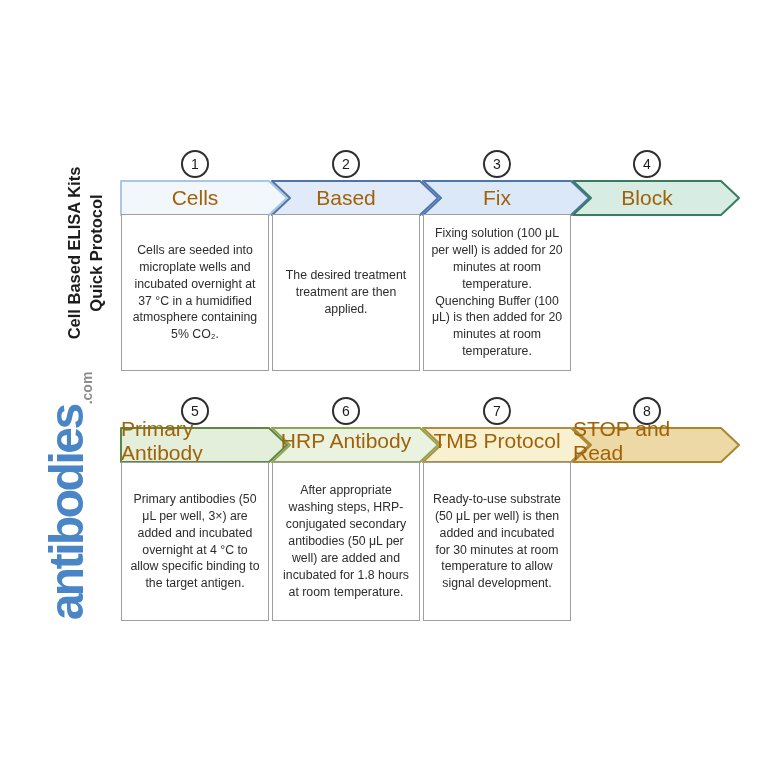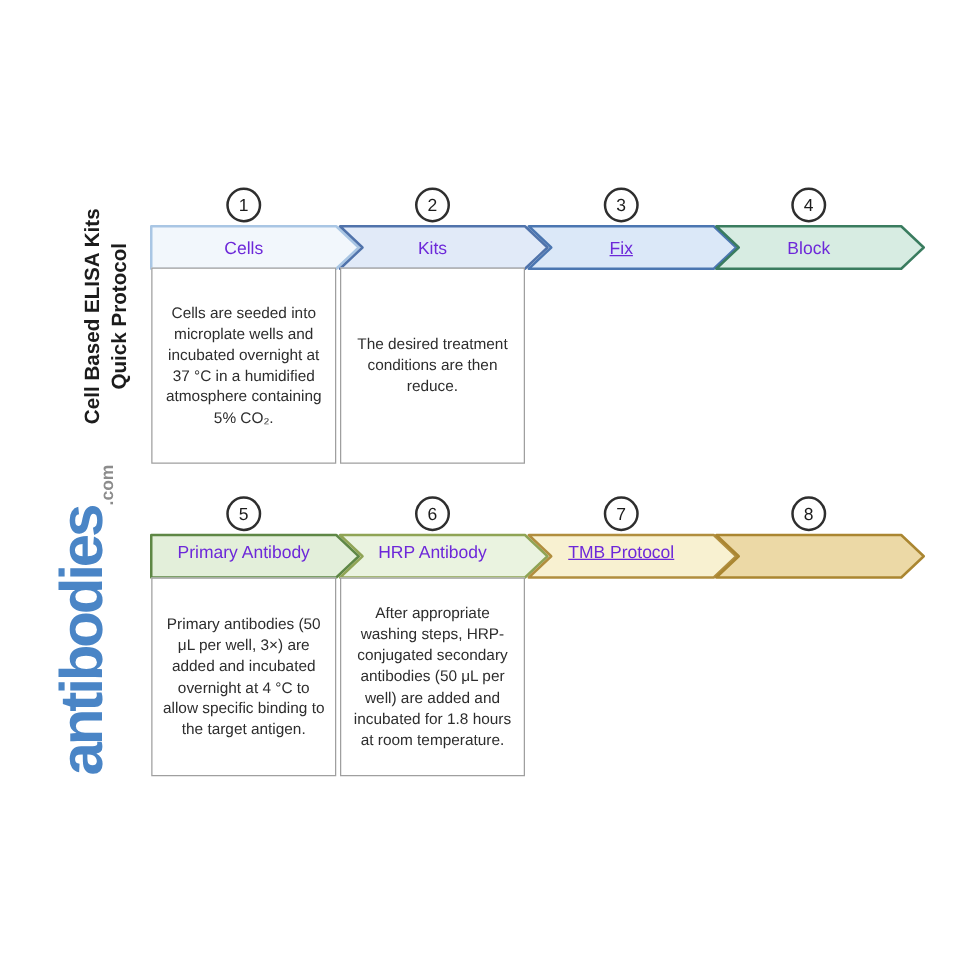--- a/index.html
+++ b/index.html
@@ -27,37 +27,37 @@
   #row2-svg{top:426px;}
   .step-circle{
     position:absolute;width:28px;height:28px;border-radius:50%;
     border:2px solid #2e2e2e;background:#fff;box-sizing:border-box;
     display:flex;align-items:center;justify-content:center;
     font-size:14px;color:#1c1c1c;
   }
   .banner-label{
     position:absolute;width:148px;height:33px;
     display:flex;align-items:center;justify-content:center;
-    font-size:14px;color:#6d28d9;
+    font-size:21px;color:#a16207;
   }
   .desc-box{
     position:absolute;width:148px;box-sizing:border-box;
     background:#fff;border:1px solid #9f9f9f;
     display:flex;align-items:center;justify-content:center;
     text-align:center;padding:4px 7px;
     font-size:12.3px;line-height:1.38;color:#2d2d2d;
   }
   .row1-box{top:214px;height:157px;}
   .row2-box{top:462px;height:159px;}
   .row1-label{top:181px;}
   .row2-label{top:424px;}
   .row1-circle{top:150px;}
   .row2-circle{top:397px;}
   .c1{left:181px;}  .c2{left:332px;}  .c3{left:483px;}  .c4{left:633px;}
-  .l1{left:121px;}  .l2{left:272px;}  .l3{left:423px;text-decoration:underline;}  .l4{left:573px;}
+  .l1{left:121px;}  .l2{left:272px;}  .l3{left:423px;}  .l4{left:573px;}
 </style>
 </head>
 <body>
 
 <div id="canvas">
 
   <div class="v-title">
     <div>Cell Based ELISA Kits</div>
     <div>Quick Protocol</div>
   </div>
@@ -79,29 +79,32 @@
       <span>4</span>
     </div>
 
   <svg id="row1-svg" class="flow-svg" viewBox="0 0 764 38">
     <polygon points="121,2 269,2 287,19 269,36 121,36" stroke-width="2" stroke-linejoin="round" fill="#f2f7fc" stroke="#a9c6e4"></polygon>
     <polygon points="272,2 420,2 438,19 420,36 272,36 290,19" stroke-width="2" stroke-linejoin="round" fill="#e1eaf8" stroke="#5073ab"></polygon>
     <polygon points="423,2 571,2 589,19 571,36 423,36 441,19" stroke-width="2" stroke-linejoin="round" fill="#dbe8f8" stroke="#4b76b1"></polygon>
     <polygon points="573,2 721,2 739,19 721,36 573,36 591,19" stroke-width="2" stroke-linejoin="round" fill="#d7ece2" stroke="#3a7c5f"></polygon>
   </svg>
   <div class="banner-label row1-label l1">Cells</div>
-  <div class="banner-label row1-label l2">Kits</div>
+  <div class="banner-label row1-label l2">Based</div>
   <div class="banner-label row1-label l3">Fix</div>
   <div class="banner-label row1-label l4">Block</div>
 
   <div class="desc-box row1-box l1">
       <span>Cells are seeded into microplate wells and incubated overnight at 37 °C in a humidified atmosphere containing 5% CO₂.</span>
     </div>
   <div class="desc-box row1-box l2">
-      <span>The desired treatment conditions are then reduce.</span>
+      <span>The desired treatment treatment are then applied.</span>
+    </div>
+  <div class="desc-box row1-box l3">
+      <span>Fixing solution (100 μL per well) is added for 20 minutes at room temperature. Quenching Buffer (100 μL) is then added for 20 minutes at room temperature.</span>
     </div>
 
   <div class="step-circle row2-circle c1">
       <span>5</span>
     </div>
   <div class="step-circle row2-circle c2">
       <span>6</span>
     </div>
   <div class="step-circle row2-circle c3">
       <span>7</span>
@@ -112,21 +115,25 @@
 
   <svg id="row2-svg" class="flow-svg" viewBox="0 0 764 38">
     <polygon points="121,2 269,2 287,19 269,36 121,36" stroke-width="2" stroke-linejoin="round" fill="#e3efda" stroke="#5e8745"></polygon>
     <polygon points="272,2 420,2 438,19 420,36 272,36 290,19" stroke-width="2" stroke-linejoin="round" fill="#eaf3e0" stroke="#8fa455"></polygon>
     <polygon points="423,2 571,2 589,19 571,36 423,36 441,19" stroke-width="2" stroke-linejoin="round" fill="#f8f1d1" stroke="#b18e3e"></polygon>
     <polygon points="573,2 721,2 739,19 721,36 573,36 591,19" stroke-width="2" stroke-linejoin="round" fill="#ecd9a6" stroke="#aa8631"></polygon>
   </svg>
   <div class="banner-label row2-label l1">Primary Antibody</div>
   <div class="banner-label row2-label l2">HRP Antibody</div>
   <div class="banner-label row2-label l3">TMB Protocol</div>
+  <div class="banner-label row2-label l4">STOP and Read</div>
 
   <div class="desc-box row2-box l1">
       <span>Primary antibodies (50 μL per well, 3×) are added and incubated overnight at 4 °C to allow specific binding to the target antigen.</span>
     </div>
   <div class="desc-box row2-box l2">
       <span>After appropriate washing steps, HRP-conjugated secondary antibodies (50 μL per well) are added and incubated for 1.8 hours at room temperature.</span>
     </div>
+  <div class="desc-box row2-box l3">
+      <span>Ready-to-use substrate (50 μL per well) is then added and incubated for 30 minutes at room temperature to allow signal development.</span>
+    </div>
 
 </div>
 
 </body></html>

